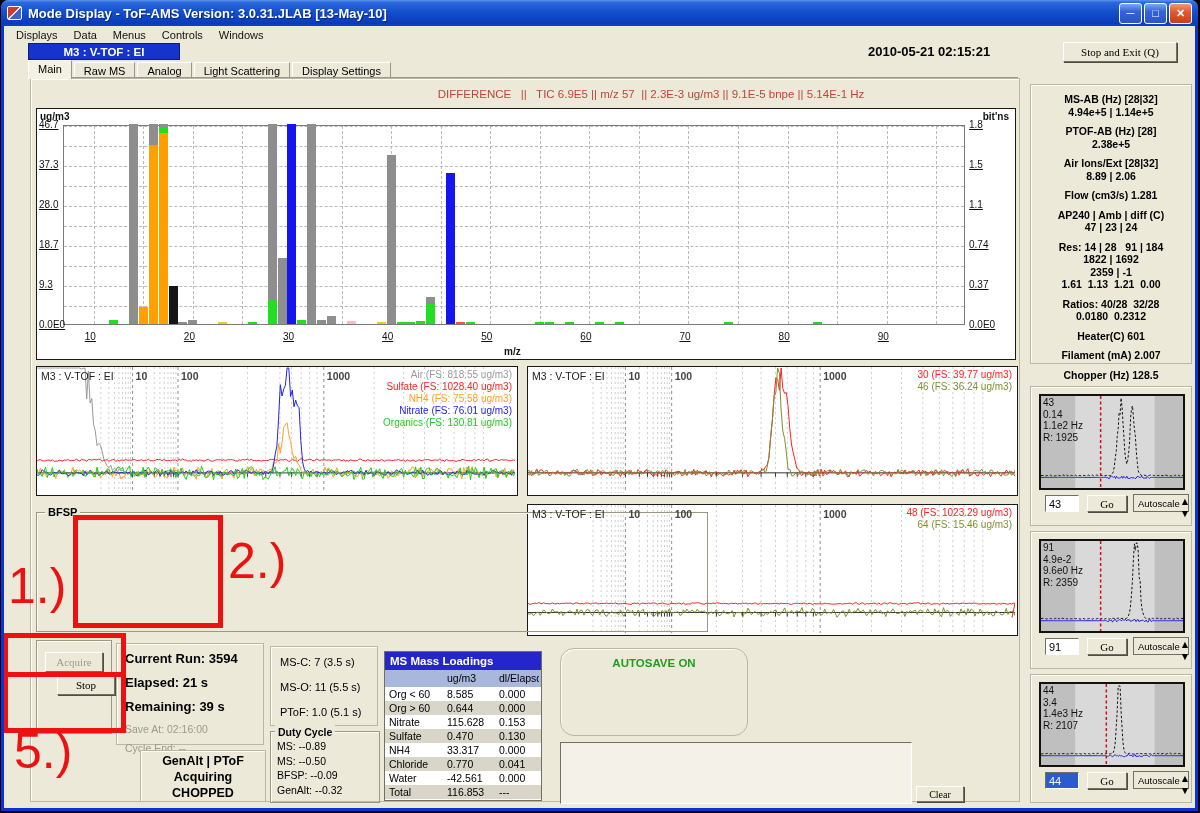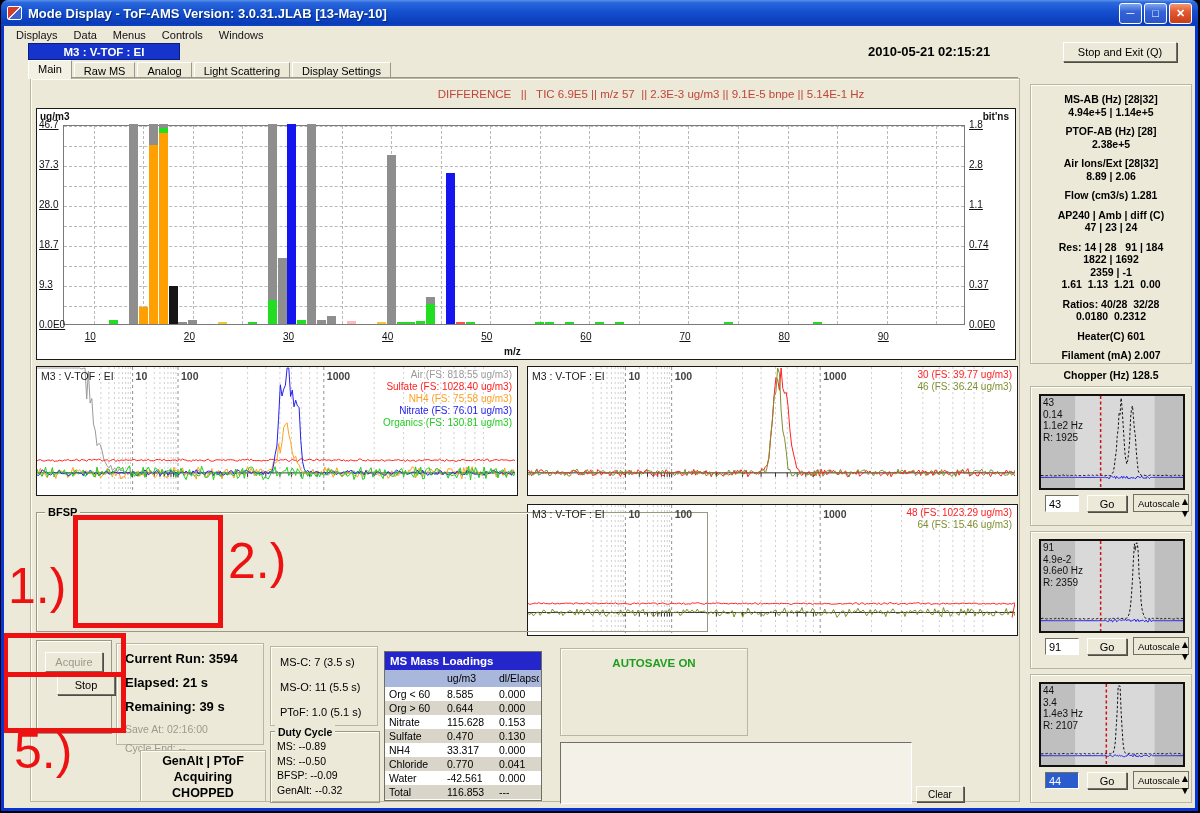--- a/index.html
+++ b/index.html
@@ -24,21 +24,21 @@
   .abs{position:absolute;}
   .menubar{position:absolute;left:0;top:0;width:100%;height:18px;font-size:11px;color:#111;
     padding-left:4px;display:flex;align-items:center;}
   .menuitem{padding:2px 8px;cursor:default;}
   .modetab{position:absolute;left:24px;top:17px;width:152px;height:17px;background:#1634cc;
     color:#fff;font-weight:bold;font-size:11.5px;text-align:center;line-height:17px;
     border:1px solid #0a1e80;}
   .datetime{position:absolute;left:864px;top:18px;font-weight:bold;font-size:13px;color:#000;}
   .btn{background:#ece9d8;border:1px solid #716f64;border-top-color:#fff;border-left-color:#fff;
     box-shadow:1px 1px 0 #4e4c44;font-size:11px;color:#000;text-align:center;
-    font-family:Liberation Sans, sans-serif;cursor:default;}
+    font-family:Liberation Serif, serif;cursor:default;}
   .tabstrip{position:absolute;left:24px;top:34px;height:19px;display:flex;align-items:flex-end;}
   .tabline{position:absolute;left:24px;top:52px;width:990px;border-top:1px solid #fff;
     box-shadow:0 -1px 0 #9a9786;}
   .tab{height:17px;padding:2px 9px 0 9px;font-size:11px;color:#000;background:#ece9d8;
     border:1px solid #9a9786;border-bottom:none;border-top-color:#fff;border-left-color:#fff;
     margin-right:2px;white-space:nowrap;}
   .tab.active{height:19px;font-weight:normal;z-index:2;background:#f3f1e4;}
   .mainpanel{position:absolute;left:26px;top:52px;width:990px;height:724px;
     border:1px solid #b9b6a6;box-shadow:inset 1px 1px 0 #fffef2;}
   .diffheader{position:absolute;left:240px;top:9px;width:760px;text-align:center;
@@ -211,21 +211,21 @@
         <div class="ticklabel" style="left: 2px; width: 22px; text-align: left; top: 210px; font-weight: normal;">0.0E0</div>
         <div class="ticklabel" style="left: 2px; width: 22px; text-align: left; top: 170px; font-weight: normal;">9.3</div>
         <div class="ticklabel" style="left: 2px; width: 22px; text-align: left; top: 130px; font-weight: normal;">18.7</div>
         <div class="ticklabel" style="left: 2px; width: 22px; text-align: left; top: 90px; font-weight: normal;">28.0</div>
         <div class="ticklabel" style="left: 2px; width: 22px; text-align: left; top: 50px; font-weight: normal;">37.3</div>
         <div class="ticklabel" style="left: 2px; width: 22px; text-align: left; top: 10px; font-weight: normal;">46.7</div>
         <div class="ticklabel" style="left: 932px; top: 210px; font-weight: normal;">0.0E0</div>
         <div class="ticklabel" style="left: 932px; top: 170px; font-weight: normal;">0.37</div>
         <div class="ticklabel" style="left: 932px; top: 130px; font-weight: normal;">0.74</div>
         <div class="ticklabel" style="left: 932px; top: 90px; font-weight: normal;">1.1</div>
-        <div class="ticklabel" style="left: 932px; top: 50px; font-weight: normal;">2.8</div>
+        <div class="ticklabel" style="left: 932px; top: 50px; font-weight: normal;">1.5</div>
         <div class="ticklabel" style="left: 932px; top: 10px; font-weight: normal;">1.8</div>
         <div class="ticklabel" style="left: 47.7363px; top: 222px; font-weight: normal;">10</div>
         <div class="ticklabel" style="left: 146.857px; top: 222px; font-weight: normal;">20</div>
         <div class="ticklabel" style="left: 245.978px; top: 222px; font-weight: normal;">30</div>
         <div class="ticklabel" style="left: 345.099px; top: 222px; font-weight: normal;">40</div>
         <div class="ticklabel" style="left: 444.22px; top: 222px; font-weight: normal;">50</div>
         <div class="ticklabel" style="left: 543.341px; top: 222px; font-weight: normal;">60</div>
         <div class="ticklabel" style="left: 642.462px; top: 222px; font-weight: normal;">70</div>
         <div class="ticklabel" style="left: 741.582px; top: 222px; font-weight: normal;">80</div>
         <div class="ticklabel" style="left: 840.703px; top: 222px; font-weight: normal;">90</div>
@@ -526,21 +526,21 @@
             <div class="mlc" style="width: 44px;">0.000</div>
           </div>
           <div class="mlrow alt">
             <div class="mlc" style="width: 58px;">Total</div>
             <div class="mlc" style="width: 52px;">116.853</div>
             <div class="mlc" style="width: 44px;">---</div>
           </div>
         </div>
     </div>
 
-    <div class="panelbox" style="left:556px;top:622px;width:188px;height:88px;">
+    <div class="panelbox" style="left:556px;top:622px;width:188px;height:88px;border-radius:14px;">
       <div class="autosave-title">AUTOSAVE ON</div>
     </div>
 
     <div style="position:absolute;left:556px;top:716px;width:352px;height:62px;background:#f3f1e8;
       border:1px solid #716f64;border-bottom-color:#fff;border-right-color:#fff;"></div>
     <button class="btn" style="position:absolute;left:912px;top:760px;width:48px;height:16px;font-size:10px;">Clear</button>
 
     <div class="panelbox stats" id="statspanel" style="left:1026px;top:58px;width:162px;height:280px;">
         <div class="statgroup">
           <div>MS-AB (Hz) [28|32]</div>

